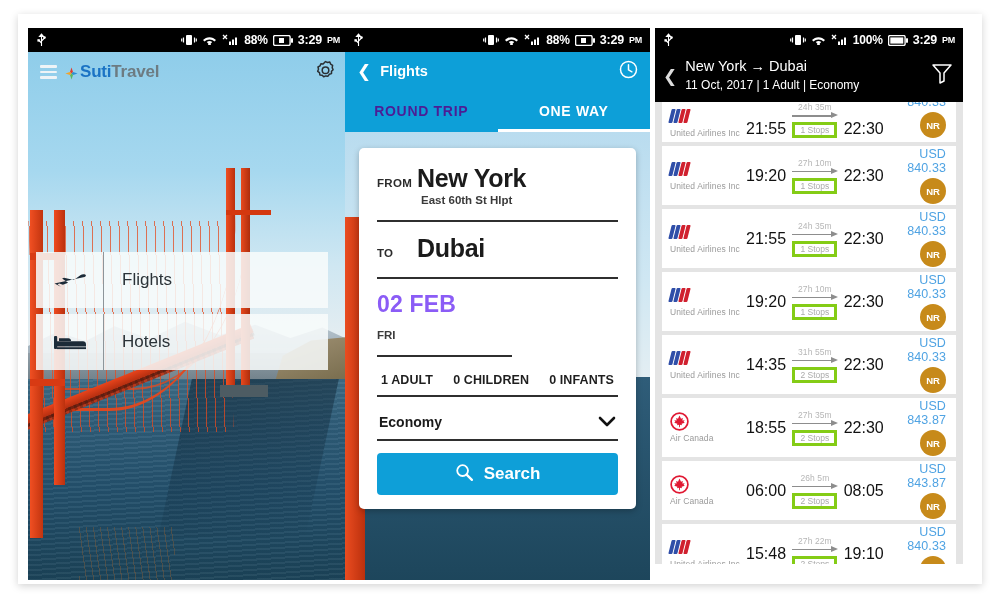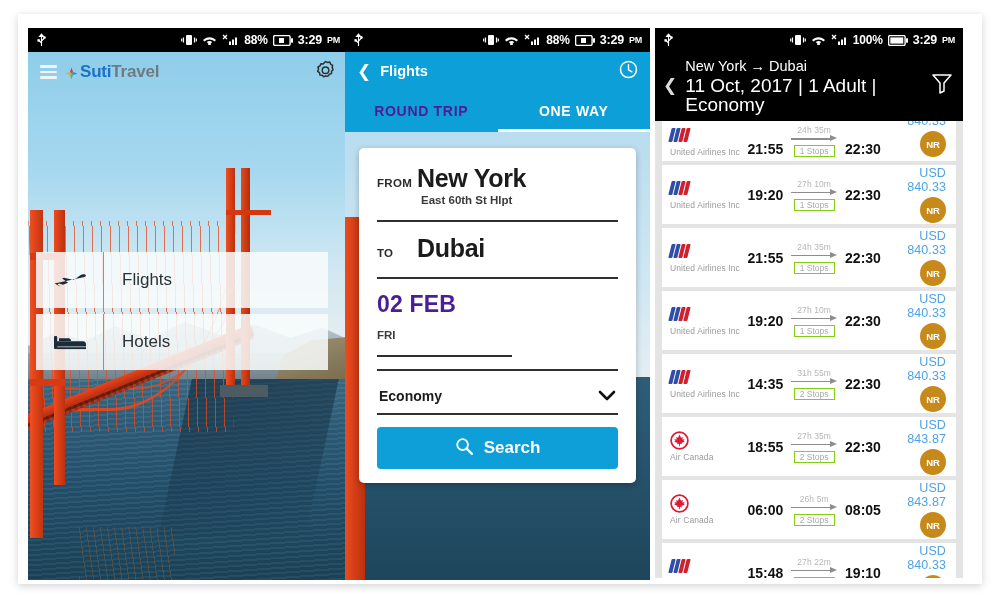--- a/index.html
+++ b/index.html
@@ -222,67 +222,67 @@
   .fld { padding-bottom: 6px; }
   .fld-row { display: flex; align-items: baseline; }
   .fld-tag {
     font-size: 11.5px; font-weight: bold; color: #2b2b2b;
     letter-spacing: .3px; width: 40px; flex: none;
   }
   .fld-main { font-size: 25px; font-weight: bold; color: #1b1b1b; letter-spacing: -.3px; }
   .fld-sub { font-size: 11.5px; font-weight: bold; color: #3b3b3b; padding-left: 44px; margin-top: 1px; }
   .rule { height: 2px; background: #2f2f2f; margin: 8px 0 12px 0; }
   .rule.short { width: 56%; }
-  .date-main { font-size: 23px; font-weight: bold; color: #4c1d95; letter-spacing: .2px; }
+  .date-main { font-size: 23px; font-weight: bold; color: #8b5cf6; letter-spacing: .2px; }
   .date-sub { font-size: 11.5px; font-weight: bold; color: #3b3b3b; margin-top: 11px; }
   .pax { display: flex; justify-content: space-between; padding: 4px 4px 0 4px; }
   .pax span { font-size: 12.5px; font-weight: bold; color: #1f1f1f; letter-spacing: .1px; }
   .cabin-row { display: flex; align-items: center; padding: 4px 2px 0 2px; }
   .cabin-label { font-size: 14px; font-weight: bold; color: #1b1b1b; }
   .cabin-caret { margin-left: auto; font-size: 16px; color: #111; font-weight: bold; }
   .search-btn {
     margin-top: 10px; height: 42px; background: #0e9fd8; border-radius: 4px;
     display: flex; align-items: center; justify-content: center; gap: 10px;
     cursor: pointer;
   }
   .search-btn .lbl { color: #fff; font-size: 17px; font-weight: bold; }
 
   
   .p3-head {
     background: #000000; color: #ffffff;
     display: flex; align-items: center; padding: 5px 10px 7px 8px;
   }
   .p3-back { font-size: 17px; color: #dcdcdc; margin-right: 8px; cursor: pointer; }
   .p3-route { font-size: 14.5px; line-height: 19px; }
-  .p3-meta  { font-size: 19px; line-height: 19px; }
+  .p3-meta  { font-size: 12px; line-height: 19px; }
   .p3-filter { margin-left: auto; cursor: pointer; }
   .p3-list {
     background: #e4e4e4; height: 462px; overflow: hidden;
     padding: 0 7px;
   }
   .flight-row {
     background: #ffffff; height: 59px; margin-bottom: 4px;
     display: flex; align-items: center; padding: 0 10px 0 8px;
     cursor: pointer; position: relative;
   }
   .flight-row.clipped { height: 40px; align-items: flex-end; padding-bottom: 4px; }
   .fr-air { width: 76px; flex: none; }
   .fr-logo { height: 18px; display:flex; align-items:center; }
   .fr-airname { font-size: 8.5px; color: #9a9a9a; margin-top: 3px; letter-spacing: .1px; }
-  .fr-time { font-size: 14px; font-weight: bold; color: #111; width: 42px; text-align: center; }
+  .fr-time { font-size: 16px; font-weight: normal; color: #111; width: 42px; text-align: center; }
   .fr-mid { width: 64px; display: flex; flex-direction: column; align-items: center; }
   .fr-dur { font-size: 8.5px; color: #b6b6b6; letter-spacing: .1px; }
   .fr-arrow { width: 46px; height: 8px; position: relative; }
   .fr-arrow .shaft { position: absolute; left: 0; top: 3px; width: 40px; height: 1.6px; background: #8d8d8d; }
   .fr-arrow .head {
     position: absolute; right: 0; top: 0.2px; width: 0; height: 0;
     border-left: 7px solid #8d8d8d; border-top: 3.6px solid transparent; border-bottom: 3.6px solid transparent;
   }
   .fr-stops {
-    font-size: 8.5px; color: #aaaaaa; border: 1px solid #84cc16;
+    font-size: 8.5px; color: #aaaaaa; border: 3px solid #84cc16;
     padding: 0 5px; margin-top: 2px;
   }
   .fr-right { margin-left: auto; text-align: right; }
   .fr-price { font-size: 12.5px; color: #4fa3e3; font-weight: normal; letter-spacing: .1px; }
   .fr-nr {
     width: 26px; height: 26px; border-radius: 50%; background: #c78a1a;
     color: #fff; font-size: 9.5px; font-weight: bold;
     display: flex; align-items: center; justify-content: center;
     margin-left: auto; margin-top: 3px;
   }
@@ -500,20 +500,25 @@
           </div>
         </div>
         <div class="rule"></div>
 
         <div class="fld">
           <div class="date-main">02 FEB</div>
           <div class="date-sub">FRI</div>
         </div>
         <div class="rule short"></div>
 
+        <div class="pax">
+          <span>1 ADULT</span>
+          <span>0 CHILDREN</span>
+          <span>0 INFANTS</span>
+        </div>
         <div class="rule"></div>
 
         <div class="cabin-row">
           <span class="cabin-label">Economy</span>
           <span class="cabin-caret">
             <svg width="18" height="11" viewBox="0 0 18 11">
                 <path d="M2 2l7 7 7-7" stroke="#111" stroke-width="2.6" fill="none" stroke-linecap="round" stroke-linejoin="round"></path>
               </svg>
           </span>
         </div>

